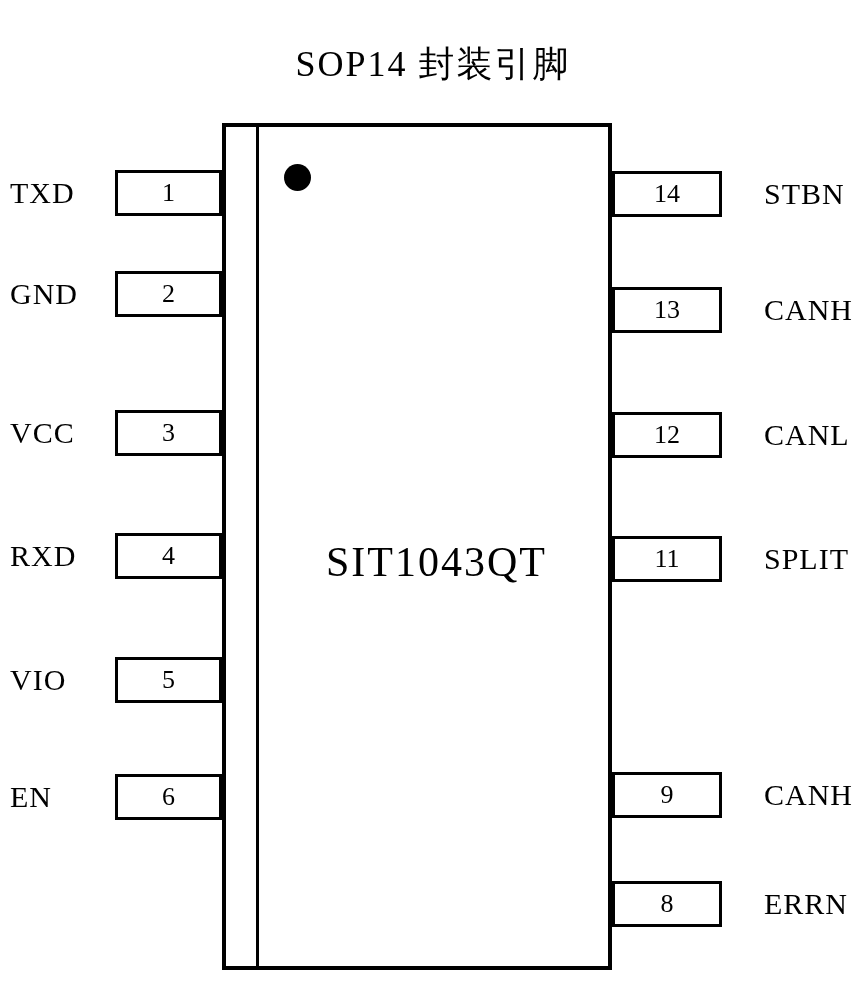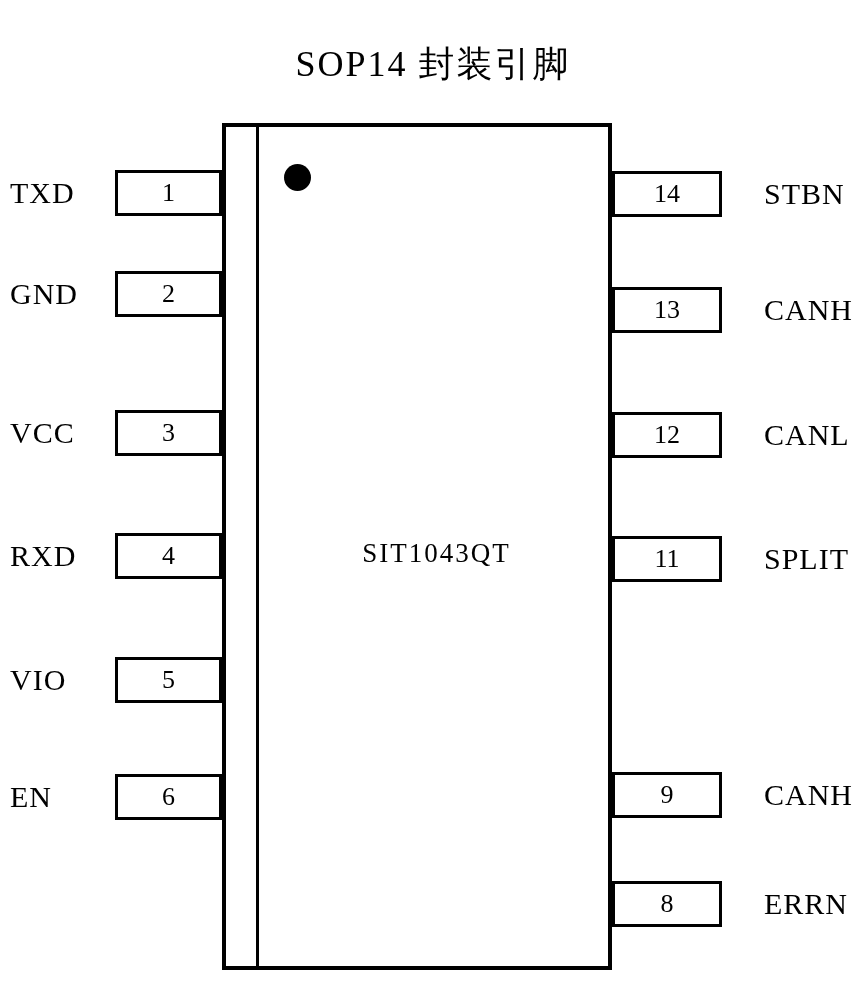--- a/index.html
+++ b/index.html
@@ -56,21 +56,21 @@
     height: 27px;
     border-radius: 50%;
     background: #000000;
   }
   .chip-name {
     position: absolute;
     left: 261px;
     top: 538px;
     width: 351px;
     text-align: center;
-    font-size: 27px;
+    font-size: 42px;
     letter-spacing: 2px;
     white-space: nowrap;
   }
   .pin-row {
     position: absolute;
     height: 46px;
   }
   .pin-row.left {
     left: 8px;
     width: 214px;

